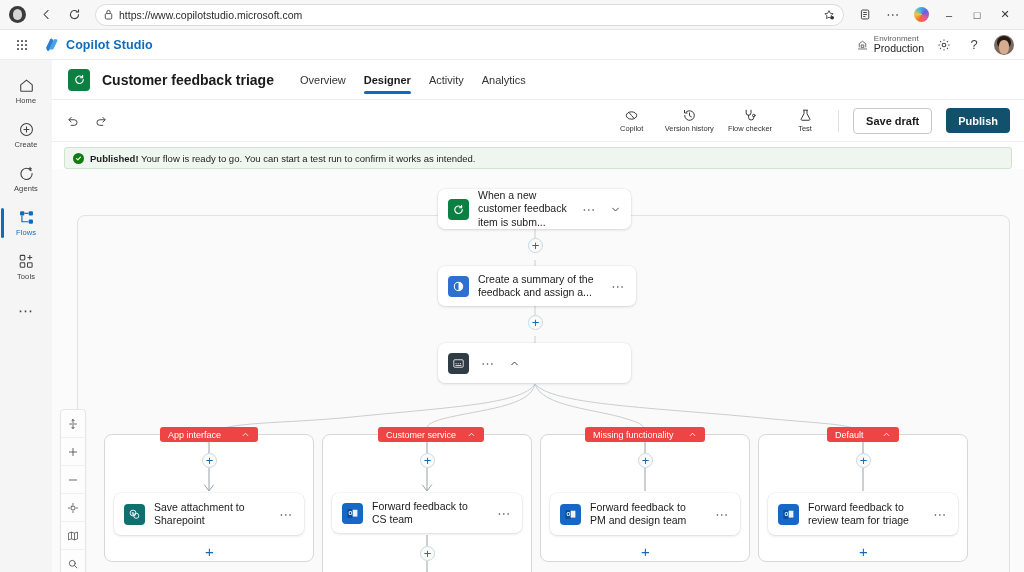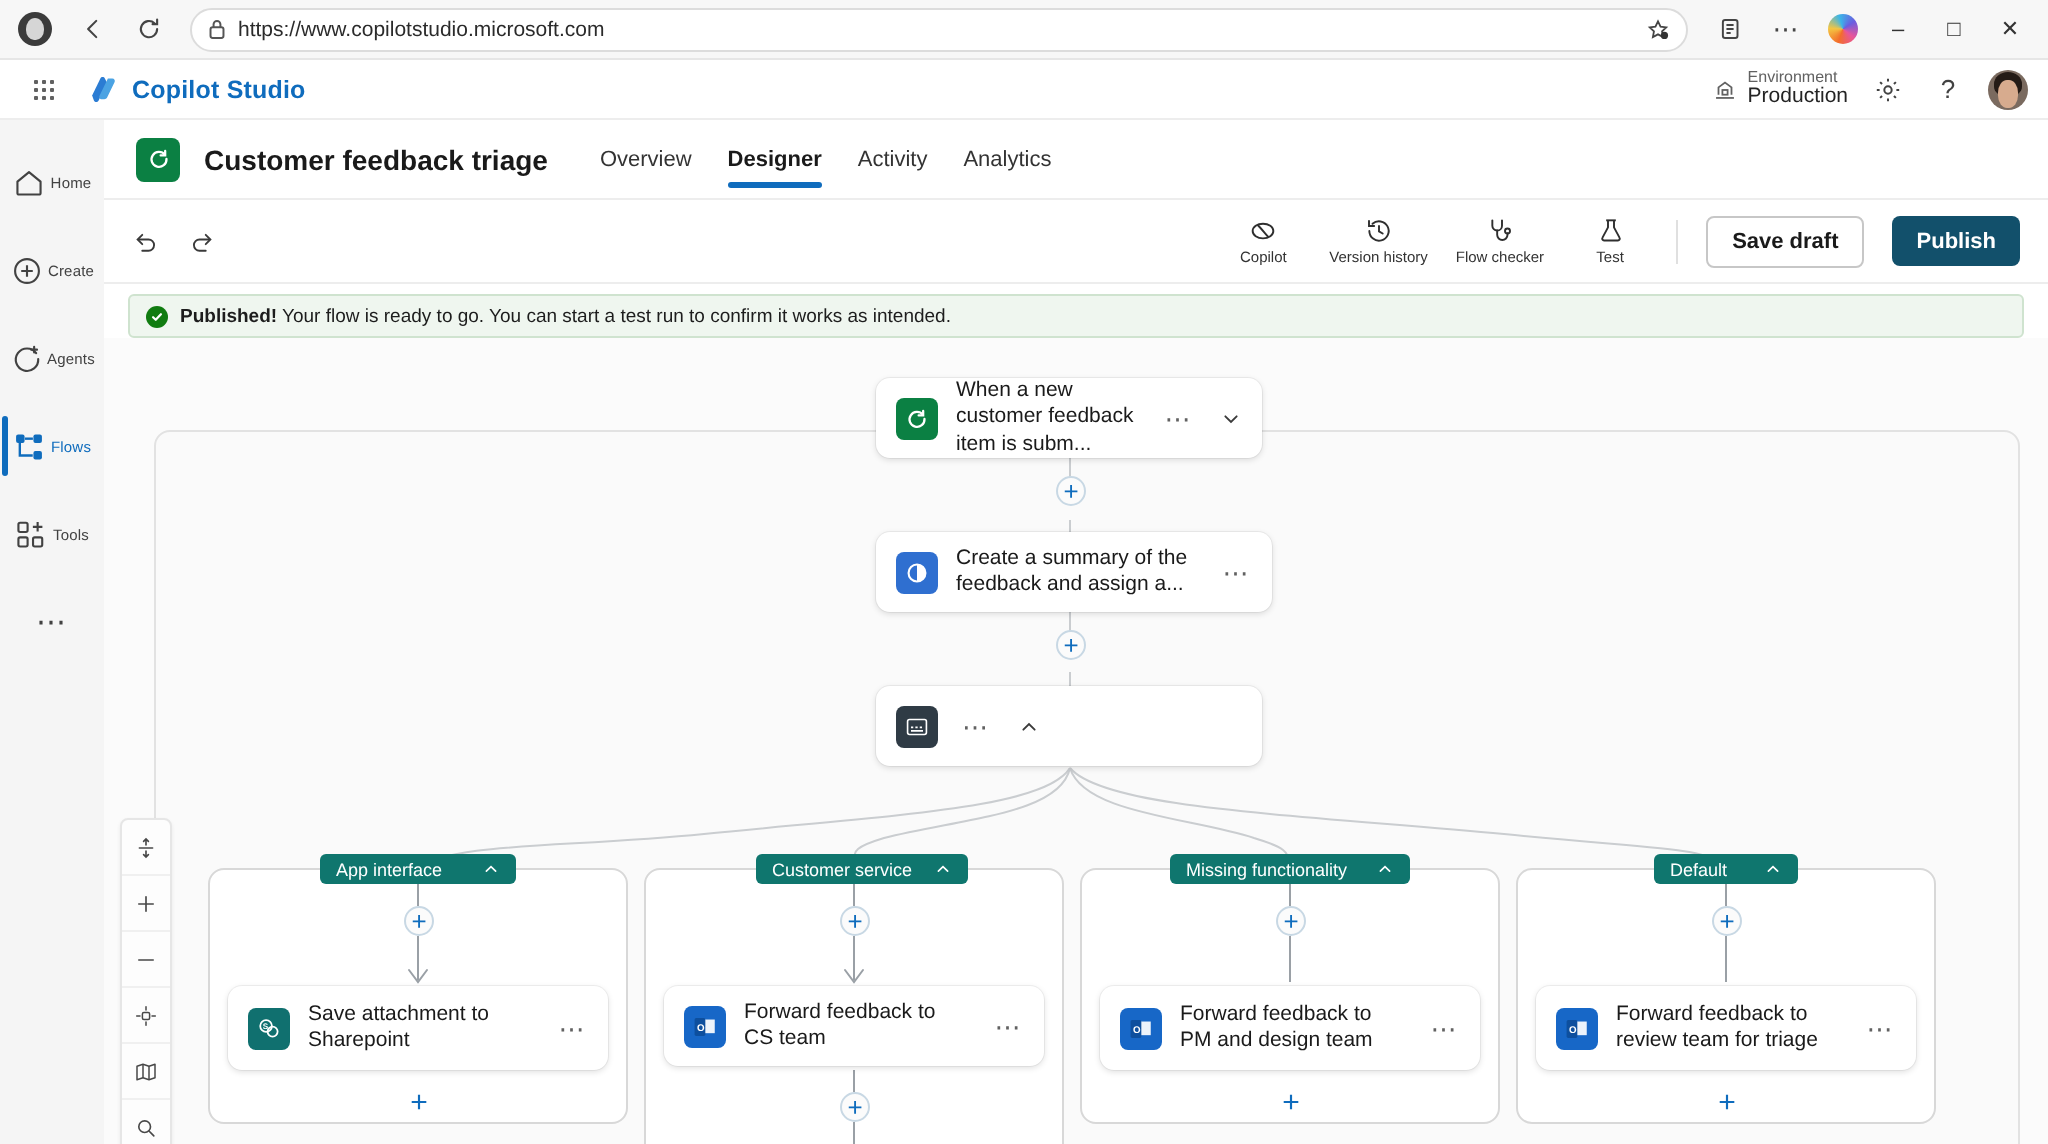--- a/index.html
+++ b/index.html
@@ -96,21 +96,21 @@
   
   .shell { display: flex; width: 1024px; height: 512px; }
 
   
   .rail {
     width: 52px; flex: 0 0 52px; background: #f5f5f5;
     padding-top: 10px; display: flex; flex-direction: column;
     align-items: center; gap: 2px;
   }
   .rail-item {
-    width: 52px; height: 42px; display: flex; flex-direction: row;
+    width: 52px; height: 42px; display: flex; flex-direction: column;
     align-items: center; justify-content: center; gap: 2px;
     position: relative; color: #424242;
   }
   .rail-item .r-label { font-size: 7.5px; color: #424242; letter-spacing: .1px; }
   .rail-item.active .r-label { color: #0f6cbd; }
   .rail-item.active { color: #0f6cbd; }
   .rail-item.active::before {
     content: ""; position: absolute; left: 1px; top: 6px; bottom: 6px;
     width: 2.5px; background: #0f6cbd; border-radius: 2px;
   }
@@ -202,21 +202,21 @@
 
   .group-box {
     position: absolute; border: 1px solid #e2e2e2; border-radius: 8px;
     background: rgba(250,250,250,.5);
   }
   .branch-box {
     position: absolute; border: 1px solid #d8d8d8; border-radius: 8px;
     background: #ffffff;
   }
   .branch-chip {
-    position: absolute; height: 15px; background: #0f766e; color: #fff;
+    position: absolute; height: 15px; background: #ef4444; color: #fff;
     border-radius: 3px; display: flex; align-items: center; gap: 9px;
     padding: 0 8px; font-size: 9px; white-space: nowrap;
   }
   .branch-chip .cv { display: flex; align-items: center; }
 
   
   .zoom-panel {
     position: absolute; left: 8px; width: 26px;
     background: #fdfdfd; border: 1px solid #e6e6e6; border-radius: 4px;
     box-shadow: 0 1px 2px rgba(0,0,0,.07);

